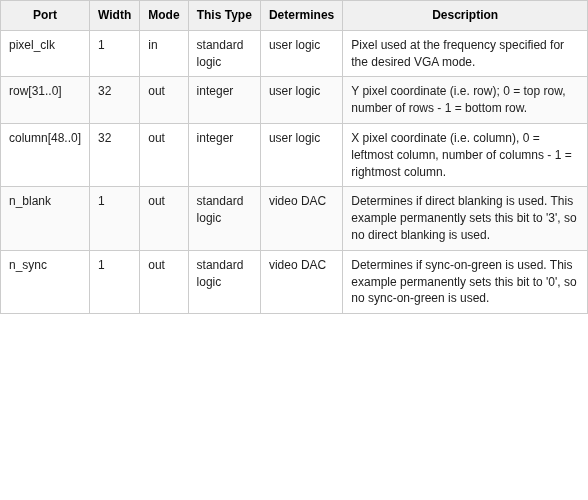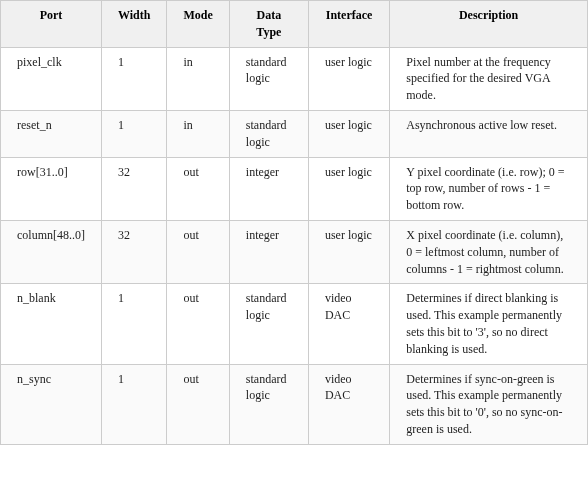--- a/index.html
+++ b/index.html
@@ -9,24 +9,23 @@
       background: #fff;
       width: 588px;
       min-height: 500px;
     }
     table {
       width: 100%;
       border-collapse: collapse;
     }
     th, td {
       border: 1px solid #ccc;
-      padding: 6px 16px;
+      padding: 6px 8px;
       vertical-align: top;
       line-height: 1.4;
-      font-family: Liberation Serif, serif;
     }
     thead tr {
       background: #f0f0f0;
     }
     th {
       font-weight: bold;
       font-size: 12px;
       color: #000;
     }
     td {
@@ -42,41 +41,33 @@
   </style>
 </head>
 <body>
 
 <table>
   <thead>
     <tr>
       <th>Port</th>
       <th>Width</th>
       <th>Mode</th>
-      <th>Data Type</th>
-      <th>Interface</th>
+      <th>This Type</th>
+      <th>Determines</th>
       <th>Description</th>
     </tr>
   </thead>
   <tbody id="table-body">
   <tr>
         <td>pixel_clk</td>
         <td>1</td>
         <td>in</td>
         <td>standard logic</td>
         <td>user logic</td>
-        <td>Pixel number at the frequency specified for the desired VGA mode.</td>
-      </tr>
-      <tr>
-        <td>reset_n</td>
-        <td>1</td>
-        <td>in</td>
-        <td>standard logic</td>
-        <td>user logic</td>
-        <td>Asynchronous active low reset.</td>
+        <td>Pixel used at the frequency specified for the desired VGA mode.</td>
       </tr>
       <tr>
         <td>row[31..0]</td>
         <td>32</td>
         <td>out</td>
         <td>integer</td>
         <td>user logic</td>
         <td>Y pixel coordinate (i.e. row); 0 = top row, number of rows - 1 = bottom row.</td>
       </tr>
       <tr>

